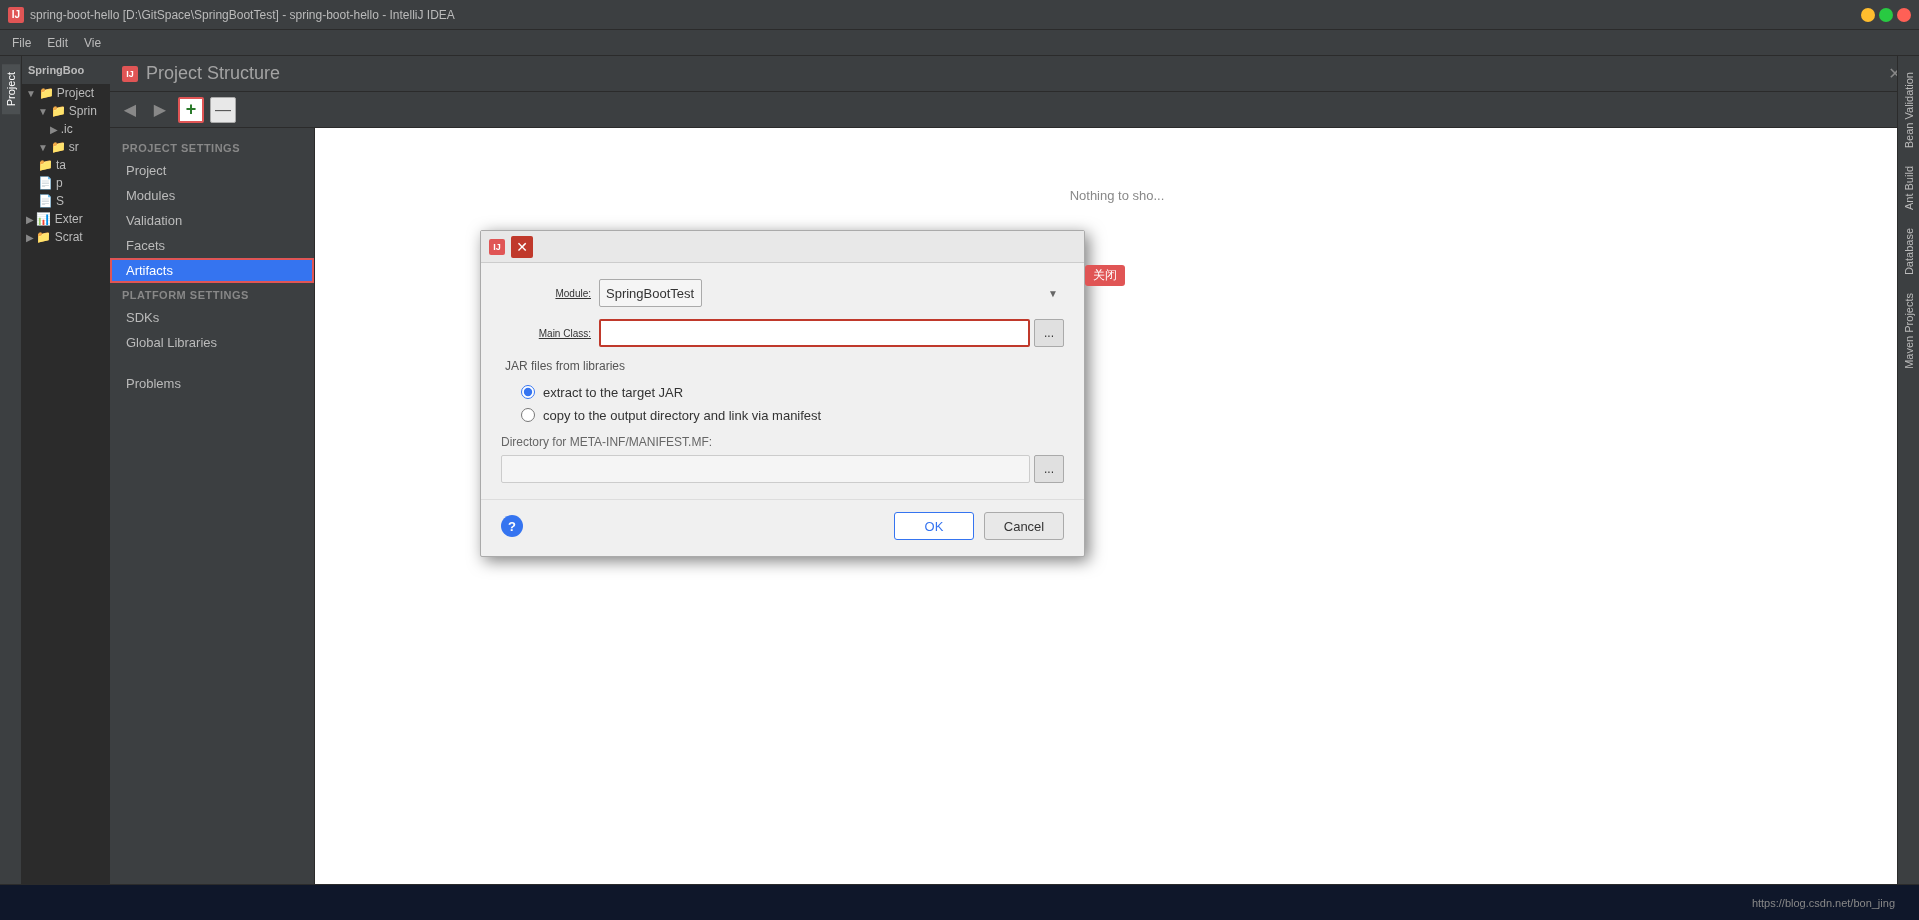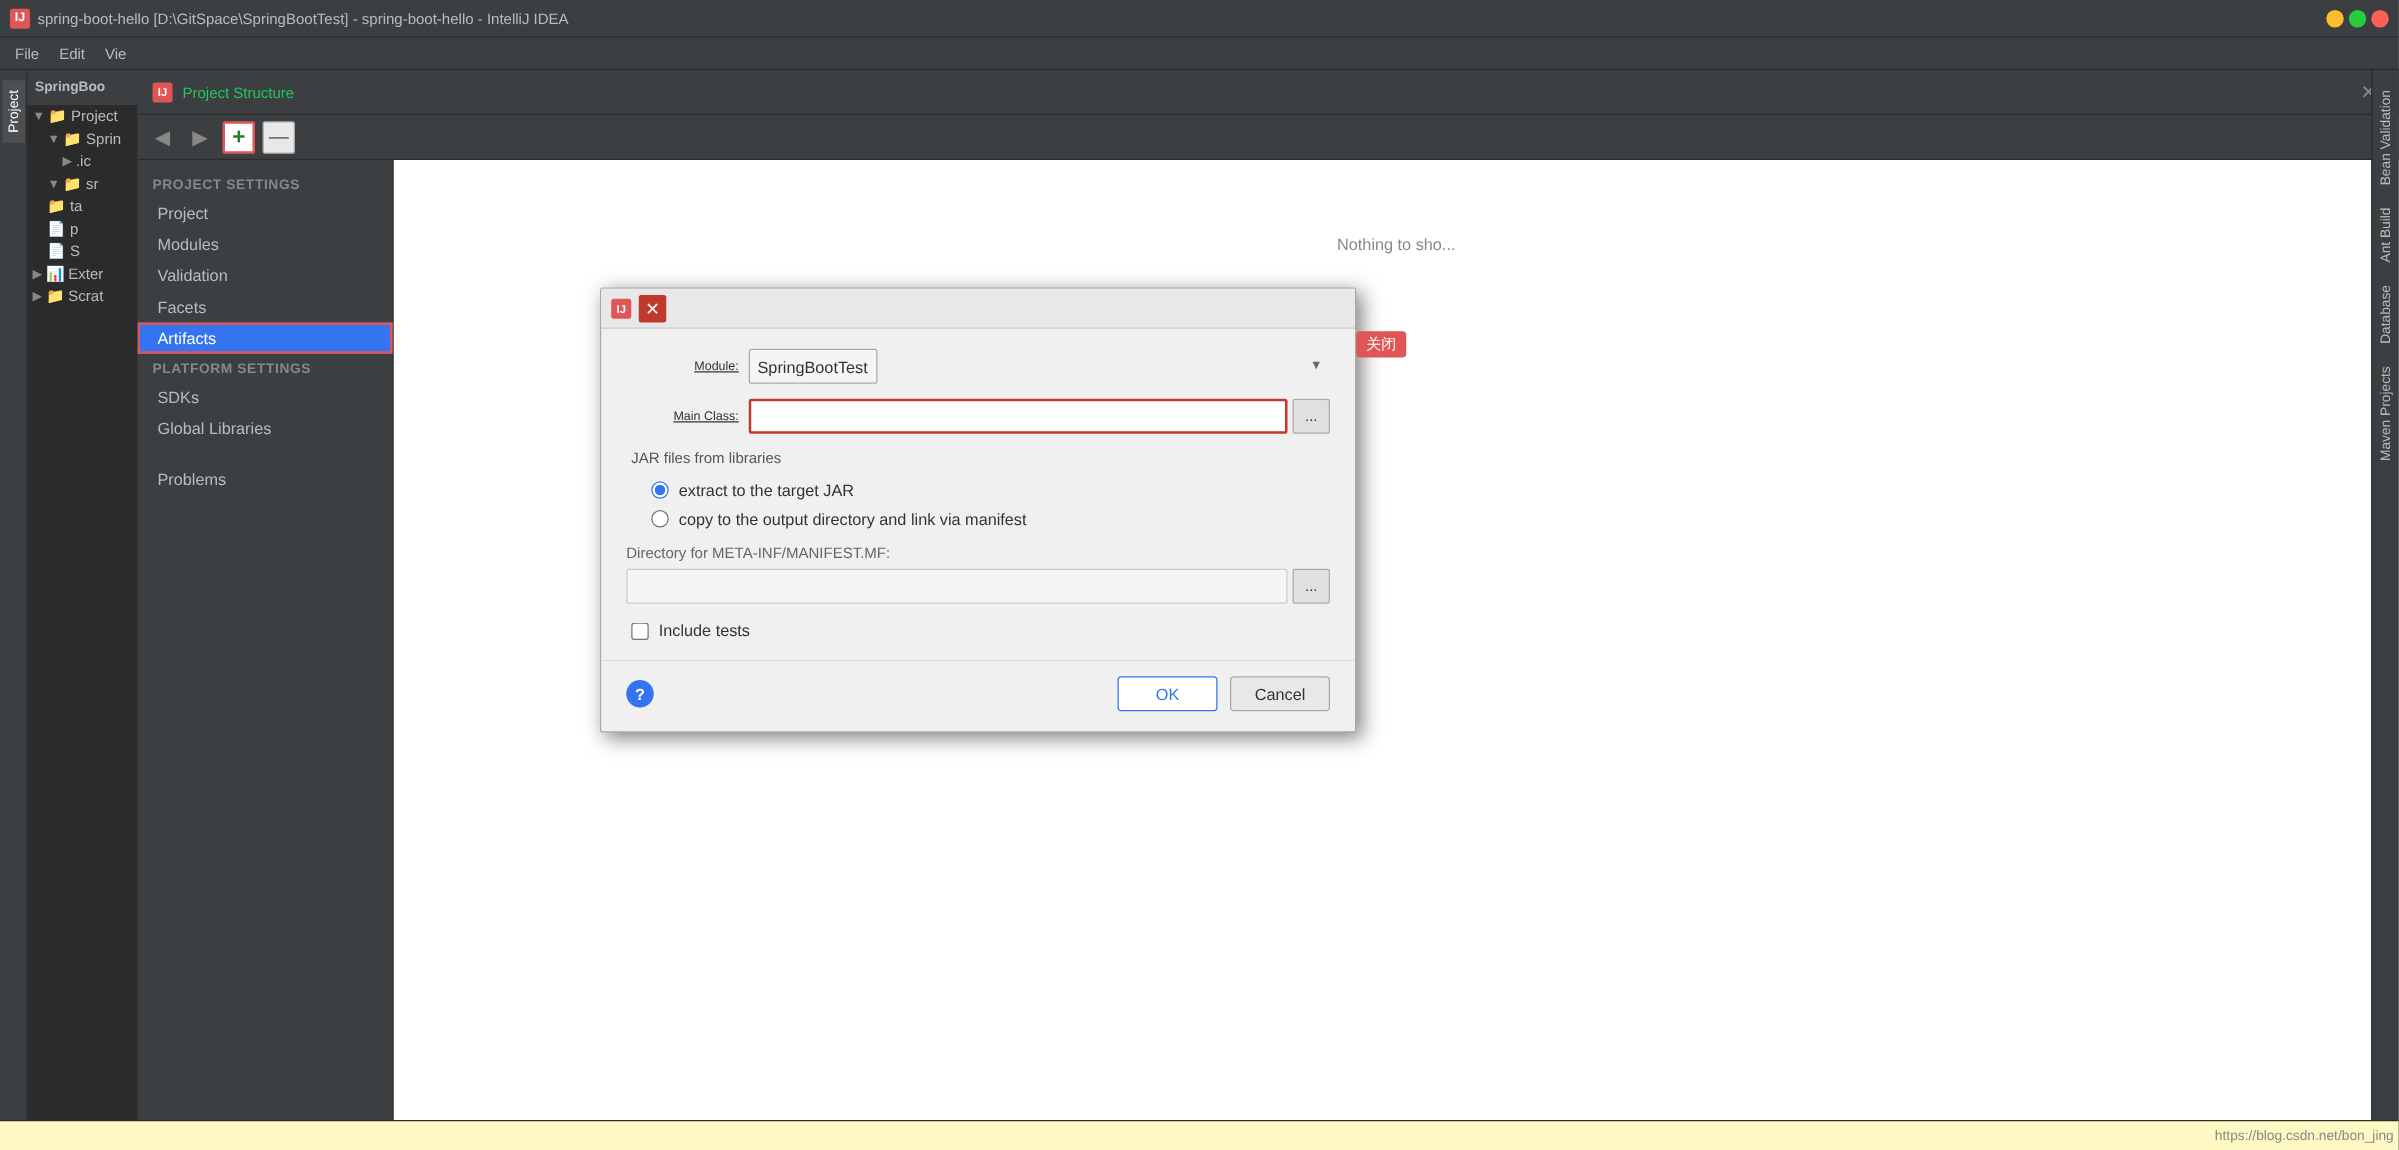--- a/index.html
+++ b/index.html
@@ -141,22 +141,22 @@
       gap: 8px;
     }
     .dialog-title-icon {
       width: 16px; height: 16px;
       background: #e05555;
       border-radius: 2px;
       display: flex; align-items: center; justify-content: center;
       color: white; font-size: 9px; font-weight: bold;
     }
     .dialog-title-text {
-      color: #22c55e;
-      font-size: 12px;
+      color: #a3a3a3;
+      font-size: 18px;
       flex: 1;
     }
     .dialog-close-btn {
       width: 24px; height: 24px;
       background: none;
       border: none;
       color: #888;
       cursor: pointer;
       font-size: 16px;
       display: flex; align-items: center; justify-content: center;
@@ -438,26 +438,26 @@
       cursor: pointer;
       white-space: nowrap;
     }
 
     
     .status-bar {
       position: absolute;
       bottom: 0;
       left: 0;
       right: 0;
-      height: 24px;
-      background: #fef9c3;
+      height: 36px;
+      background: #0f172a;
       border-top: 1px solid #2b2b2b;
       display: flex;
       align-items: center;
-      padding: 0 4px;
+      padding: 0 24px;
       gap: 12px;
       color: #888;
       font-size: 11px;
     }
     .status-url { margin-left: auto; }
 
     
     .close-badge {
       position: absolute;
       top: 265px;
@@ -706,24 +706,20 @@
     </div>
 
     <div class="manifest-section">
       <div class="manifest-label">Directory for META-INF/MANIFEST.MF:</div>
       <div class="manifest-input-row">
         <input class="manifest-input" type="text" style="">
         <button class="browse-btn">...</button>
       </div>
     </div>
 
-    <div class="include-tests-row">
-      <input type="checkbox" class="checkbox-input" style="">
-      <span class="include-tests-label">Include tests</span>
-    </div>
   </div>
 
   <div class="dialog-buttons">
     <button class="help-btn">?</button>
     <button class="dialog-btn primary">OK</button>
     <button class="dialog-btn">Cancel</button>
   </div>
 </div>
 
 <div class="close-badge">关闭</div>

